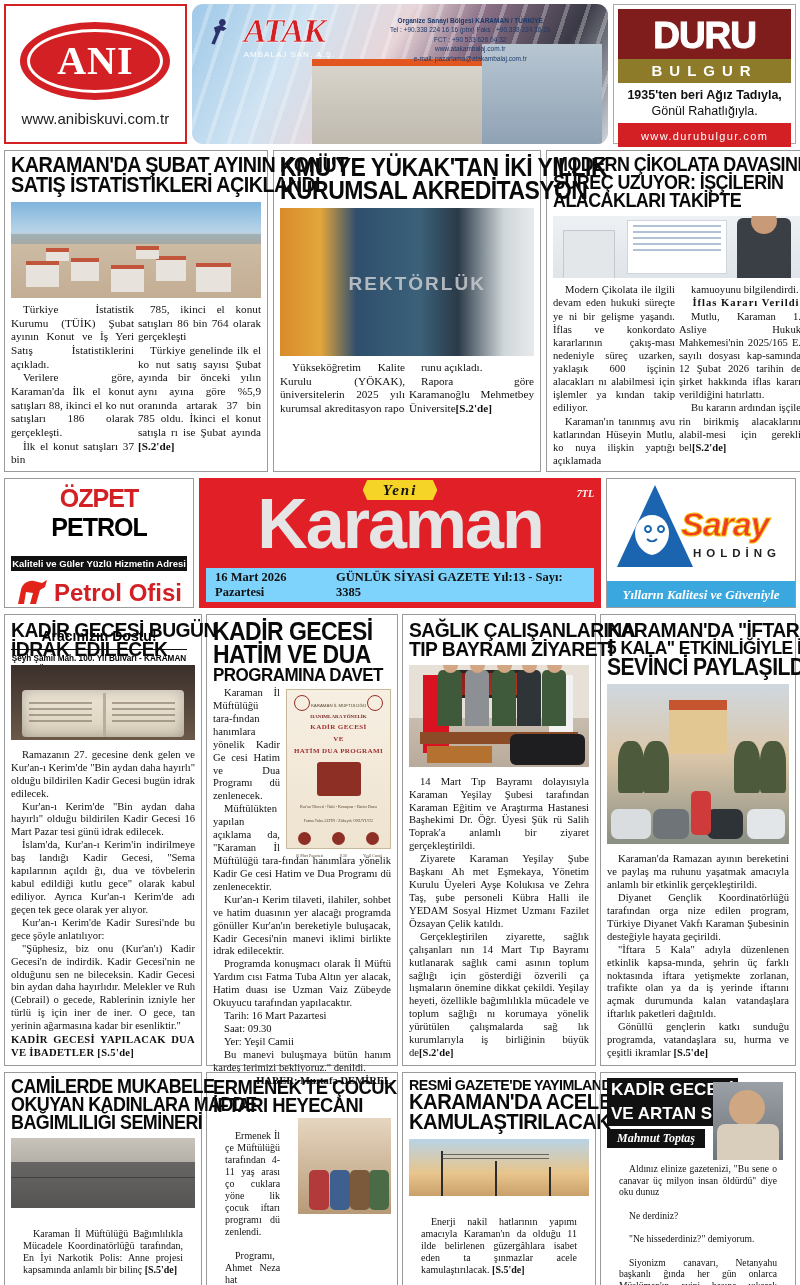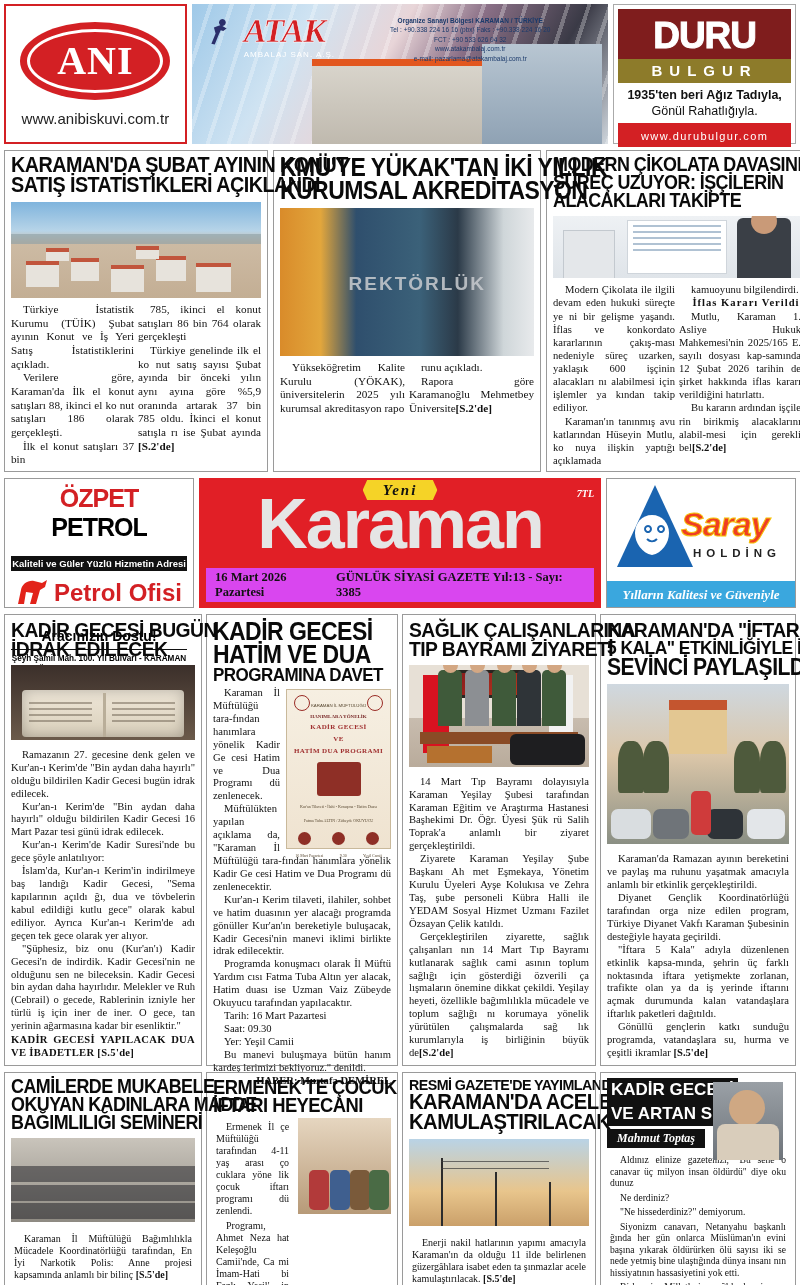--- a/index.html
+++ b/index.html
@@ -29,21 +29,21 @@
   .ad-ani { width:183px; border:2px solid #d32024; display:flex; flex-direction:column;
             align-items:center; justify-content:center; background:#fff; }
   .ani-oval { width:150px; height:78px; border-radius:50%; background:#d32024;
               display:flex; align-items:center; justify-content:center; position:relative; }
   .ani-oval:before { content:""; position:absolute; inset:7px; border-radius:50%; border:3px solid #fff; }
   .ani-oval span { position:relative; color:#fff; font-family:"Liberation Serif",serif;
                    font-weight:bold; font-size:40px; letter-spacing:1px; }
   .ani-url { margin-top:10px; font-family:"Liberation Sans",sans-serif; font-size:15px; color:#222; }
 
   .ad-atak { width:417px; position:relative; overflow:hidden;
-    background:linear-gradient(120deg,#9fc9e8 0%,#cfe3f2 25%,#e8d5d8 45%,#8a6f86 60%,#3a3a46 80%,#cfd6dd 100%); }
+    background:linear-gradient(120deg,#9fc9e8 0%,#cfe3f2 25%,#e8d5d8 45%,#8a6f86 60%,#3a3a46 80%,#cfd6dd 100%);border-radius:11px; }
   .atak-logo { position:absolute; left:52px; top:8px; }
   .atak-word { font-family:"Liberation Serif",serif; font-style:italic; font-weight:bold;
                font-size:34px; color:#d32024; -webkit-text-stroke:0.5px #fff; letter-spacing:-1px;}
   .atak-sub { font-family:"Liberation Sans",sans-serif; font-size:8px; color:#fff; letter-spacing:1px; text-align:right;}
   .atak-runner { position:absolute; left:10px; top:10px; width:34px; height:34px; }
   .atak-info { position:absolute; right:8px; top:12px; text-align:center; color:#1b3a6b;
                font-family:"Liberation Sans",sans-serif; font-size:6.5px; line-height:1.45; width:260px; }
   .atak-info .t1 { font-weight:bold; }
   .atak-bld { position:absolute; left:120px; bottom:0; width:290px; height:85px;
               background:linear-gradient(#d8d4cb,#bfb9ae); border-top:7px solid #e2571f; }
@@ -111,21 +111,21 @@
   .masthead { flex:1; background:#e11f26; position:relative; display:flex;
               flex-direction:column; align-items:center; justify-content:flex-start; }
   .yeni-tag { position:absolute; left:50%; transform:translateX(-50%); top:2px; background:#f5d327;
               padding:1px 20px; clip-path:polygon(6% 0,94% 0,100% 50%,94% 100%,6% 100%,0 50%); }
   .yeni-tag span { font-family:"Liberation Serif",serif; font-style:italic; font-weight:bold;
                    font-size:15px; color:#111; letter-spacing:2px; }
   .karaman-word { font-family:"Liberation Sans",sans-serif; font-weight:bold; font-size:70px;
                   color:#e5e5e5; letter-spacing:-2px; line-height:1; margin-top:11px; }
   .price { position:absolute; right:7px; top:10px; font-family:"Liberation Serif",serif;
            font-weight:bold; font-style:italic; font-size:10px; color:#fff; }
-  .mast-strip { position:absolute; left:7px; right:7px; bottom:6px; background:#d946ef;
+  .mast-strip { position:absolute; left:7px; right:7px; bottom:6px; background:#7dd3fc;
                 display:flex; justify-content:space-between; align-items:center; padding:2px 9px; }
   .mast-strip span { font-family:"Liberation Serif",serif; font-weight:bold; font-size:12.5px; color:#111; }
 
   .ad-saray { width:190px; border:1px solid #9a9a9a; background:#fff; position:relative; overflow:hidden; }
   .saray-mt { position:absolute; left:10px; top:6px; width:0; height:0;
               border-left:38px solid transparent; border-right:38px solid transparent; border-bottom:82px solid #1a64b0; }
   .saray-word { position:absolute; left:74px; top:26px; font-family:"Liberation Sans",sans-serif;
                 font-style:italic; font-weight:bold; font-size:34px; color:#ef3e23;
                 -webkit-text-stroke:1px #f5c20a; letter-spacing:-1px; }
   .saray-hold { position:absolute; left:86px; top:68px; font-family:"Liberation Sans",sans-serif;
@@ -185,21 +185,21 @@
   .ph-iftar .vol { position:absolute; left:46%; bottom:6%; width:20px; height:44px; background:#cf3b3b; border-radius:5px;}
 
   
   .tier3 { display:flex; gap:4px; margin-top:6px; height:222px; }
   .t3a { width:198px; } .t3b { width:192px; } .t3c { width:194px; } .t3d { width:196px; }
   .t3col { border:1px solid #9a9a9a; padding:5px 6px; display:flex; flex-direction:column; }
   .t3col .hl { font-size:19.5px; }
   .t3b .hl { font-size:20px; }
   .t3c .hl.k1 { font-size:15.5px; } .t3c .hl.k2 { font-size:22px; }
   .t3text { font-size:10px; line-height:1.2; margin-top:3px; }
-  .t3text p { text-indent:10px; margin:3px; }
+  .t3text p { text-indent:10px; margin:12px; }
 
   .ph-seminer { height:84px; background:linear-gradient(#c9c4bb,#8e8a82); position:relative; overflow:hidden;}
   .ph-seminer .row { position:absolute; left:0; right:0; height:16px; background:rgba(40,40,45,.55); }
   .ph-iftarc { height:96px; background:linear-gradient(#e6d6c0,#b79a78); position:relative; overflow:hidden;}
   .ph-iftarc .kid { position:absolute; bottom:4%; width:20px; height:40px; background:#b23a3a; border-radius:5px;}
   .ph-enerji { height:100px; background:linear-gradient(#b9d3e6 0%,#e8c58c 60%,#caa06a 100%); position:relative; overflow:hidden;}
   .ph-enerji .pylon { position:absolute; bottom:0; width:2px; background:#2c2c2c; }
   .ph-enerji .wire { position:absolute; height:1px; background:#3a3a3a; opacity:.7; }
 
   .col-head { background:#111; color:#fff; font-family:"Liberation Sans",sans-serif;
@@ -398,22 +398,22 @@
         <div class="ln" style="left:10%;width:34%;top:66%"></div>
         <div class="ln" style="left:10%;width:34%;top:74%"></div>
         <div class="ln" style="left:55%;width:34%;top:50%"></div>
         <div class="ln" style="left:55%;width:34%;top:58%"></div>
         <div class="ln" style="left:55%;width:34%;top:66%"></div>
         <div class="ln" style="left:55%;width:34%;top:74%"></div>
       </div>
       <div class="t2text body-text">
         <p>Ramazanın 27. gecesine denk gelen ve Kur'an-ı Kerim'de "Bin aydan daha hayırlı" olduğu bildirilen Kadir Gecesi bugün idrak edilecek.</p>
         <p>Kur'an-ı Kerim'de "Bin aydan daha hayırlı" olduğu bildirilen Kadir Gecesi 16 Mart Pazar tesi günü idrak edilecek.</p>
+        <p>İslam'da, Kur'an-ı Kerim'in indirilmeye baş landığı Kadir Gecesi, "Sema kapılarının açıldı ğı, dua ve tövbelerin kabul edildiği kutlu gece" olarak kabul ediliyor. Ayrıca Kur'an-ı Kerim'de adı geçen tek gece olarak yer alıyor.</p>
         <p>Kur'an-ı Kerim'de Kadir Suresi'nde bu gece şöyle anlatılıyor:</p>
-        <p>İslam'da, Kur'an-ı Kerim'in indirilmeye baş landığı Kadir Gecesi, "Sema kapılarının açıldı ğı, dua ve tövbelerin kabul edildiği kutlu gece" olarak kabul ediliyor. Ayrıca Kur'an-ı Kerim'de adı geçen tek gece olarak yer alıyor.</p>
         <p>"Şüphesiz, biz onu (Kur'an'ı) Kadir Gecesi'n de indirdik. Kadir Gecesi'nin ne olduğunu sen ne bileceksin. Kadir Gecesi bin aydan daha hayırlıdır. Melekler ve Ruh (Cebrail) o gecede, Rablerinin izniyle her türlü iş için iner de iner. O gece, tan yerinin ağarmasına kadar bir esenliktir."</p>
         <p style="text-indent:0;font-weight:bold;letter-spacing:.3px;margin-top:1px"><span>KADİR GECESİ YAPILACAK DUA VE İBADETLER</span> <span class="cont">[S.5'de]</span></p>
       </div>
     </div>
 
     <div class="t2col t2b">
       <div class="hl">KADİR GECESİ</div>
       <div class="hl">HATİM VE DUA</div>
       <div class="hl small">PROGRAMINA DAVET</div>
       <div class="t2text body-text">

